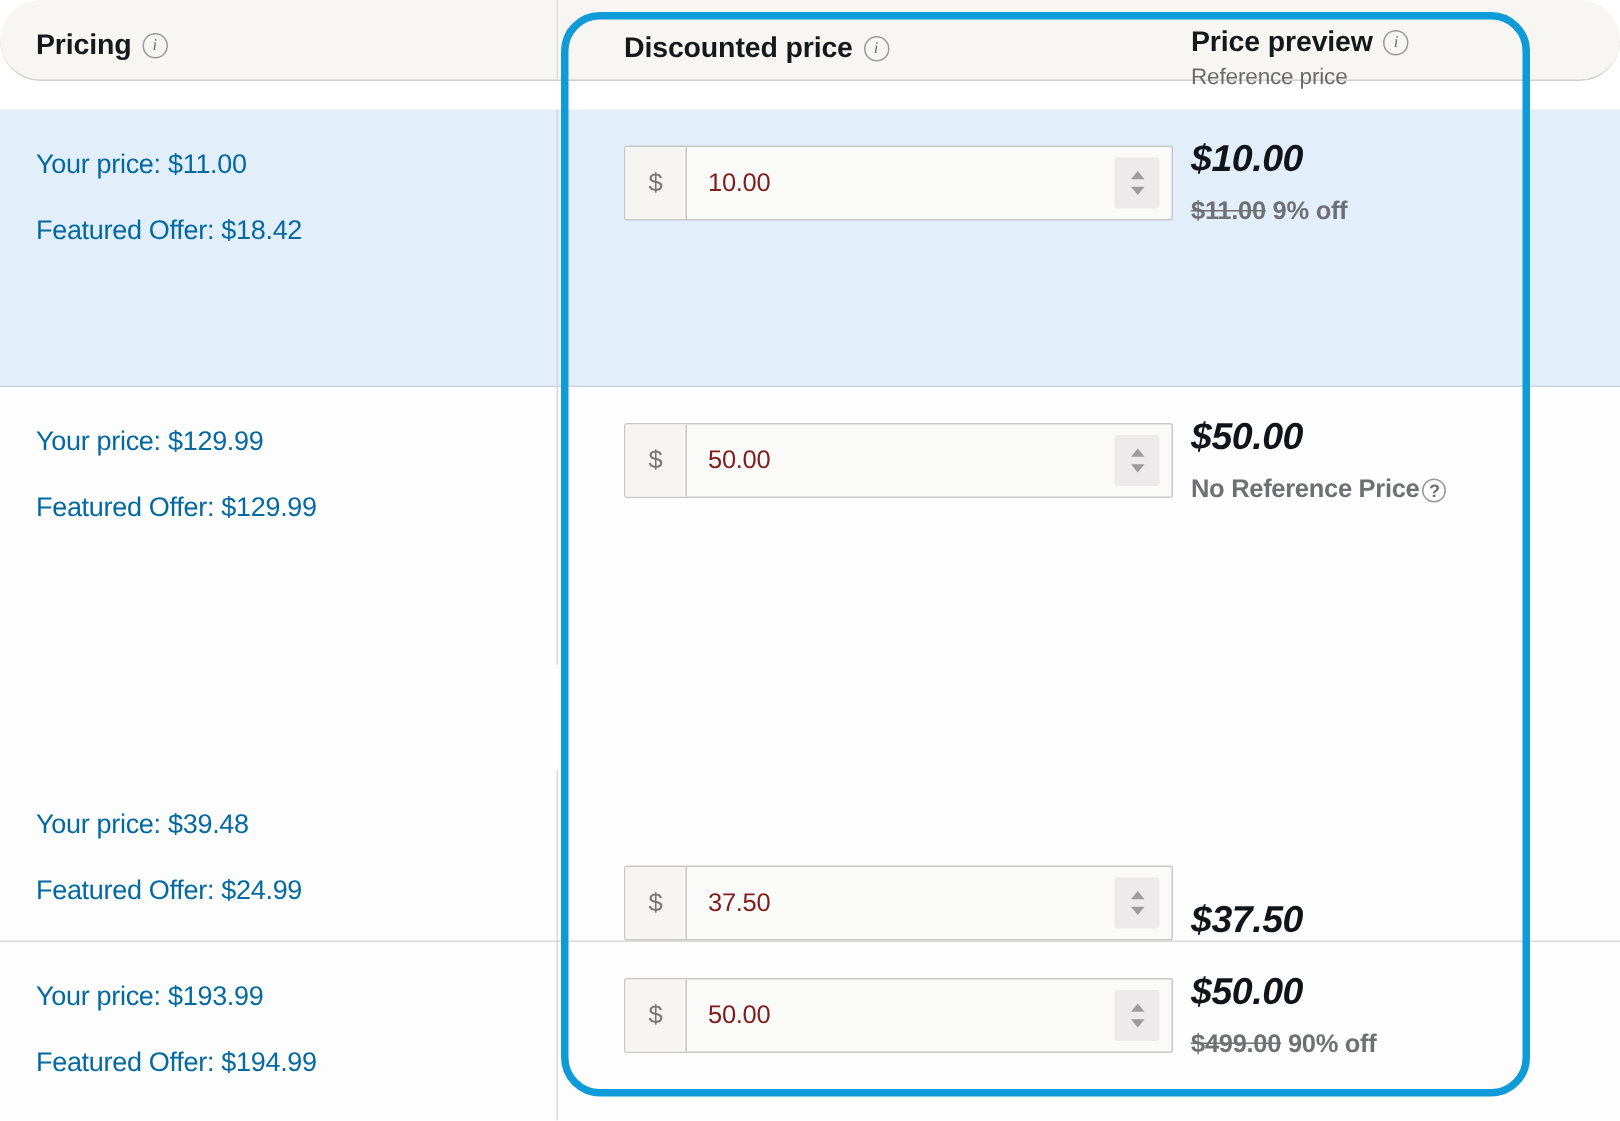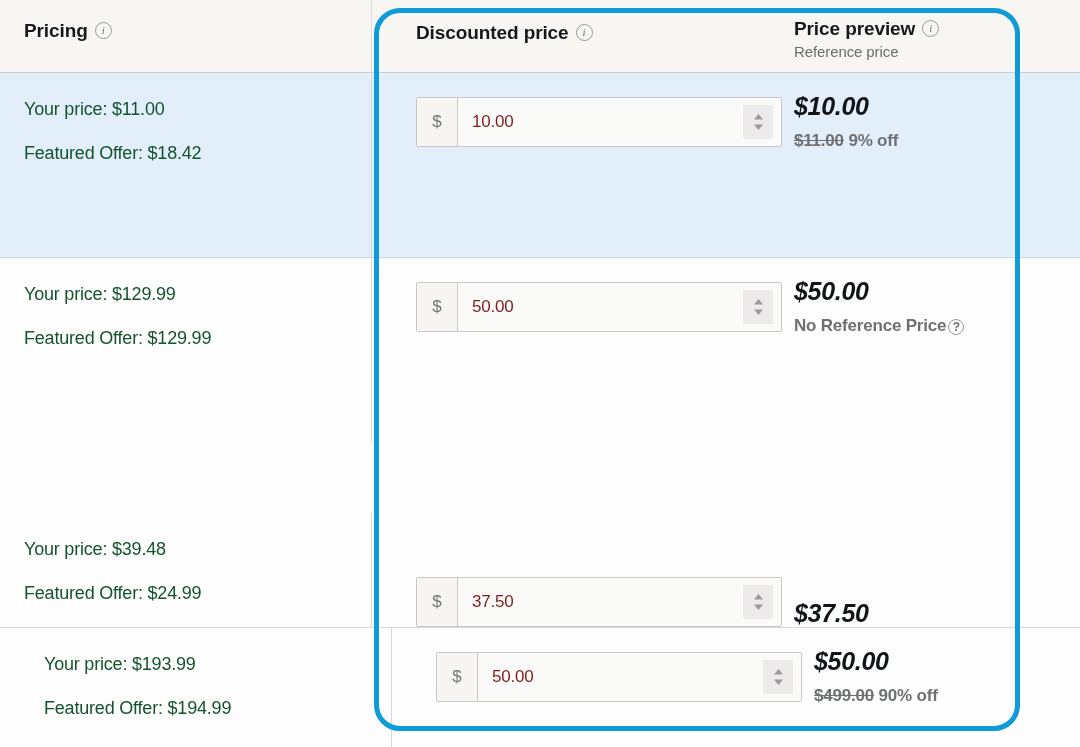--- a/index.html
+++ b/index.html
@@ -18,28 +18,29 @@
   
   .table { position: absolute; inset: 0; }
 
   .row {
     position: absolute;
     left: 0; width: 1080px;
     display: flex;
   }
 
   .header-row {
-    top: 0; height: 73px;
+    top: 0; height: 54px;
     background: #f7f6f2;
     border-bottom: 1px solid #cfcfcf;
+    border-radius: 27px;
   }
 
   .data-row { background: #fdfdfd; border-bottom: 1px solid #d8d8d8; }
   .data-row.highlight { background: #e2eef9; border-bottom: 1px solid #cdd6de; }
-  .data-row.last { border-bottom: none; padding-left: 20px; }
+  .data-row.last { border-bottom: none; }
 
   
   .col-pricing {
     width: 372px;
     flex: 0 0 372px;
     padding: 26px 0 0 24px;
     border-right: 1px solid #d8d8d8;
     position: relative;
   }
   .header-row .col-pricing { padding-top: 20px; border-right: 1px solid #dcdcdc; }
@@ -97,21 +98,21 @@
     font-style: normal;
     font-size: 12px;
     width: 16px; height: 16px;
     margin-left: 2px;
     top: 1px;
   }
 
   
   .price-line {
     font-size: 18px;
-    color: #14532d;
+    color: #0369a1;
     letter-spacing: -0.2px;
     margin-bottom: 23px;
   }
 
   
   .input-group {
     display: flex;
     align-items: stretch;
     width: 366px;
     height: 50px;

